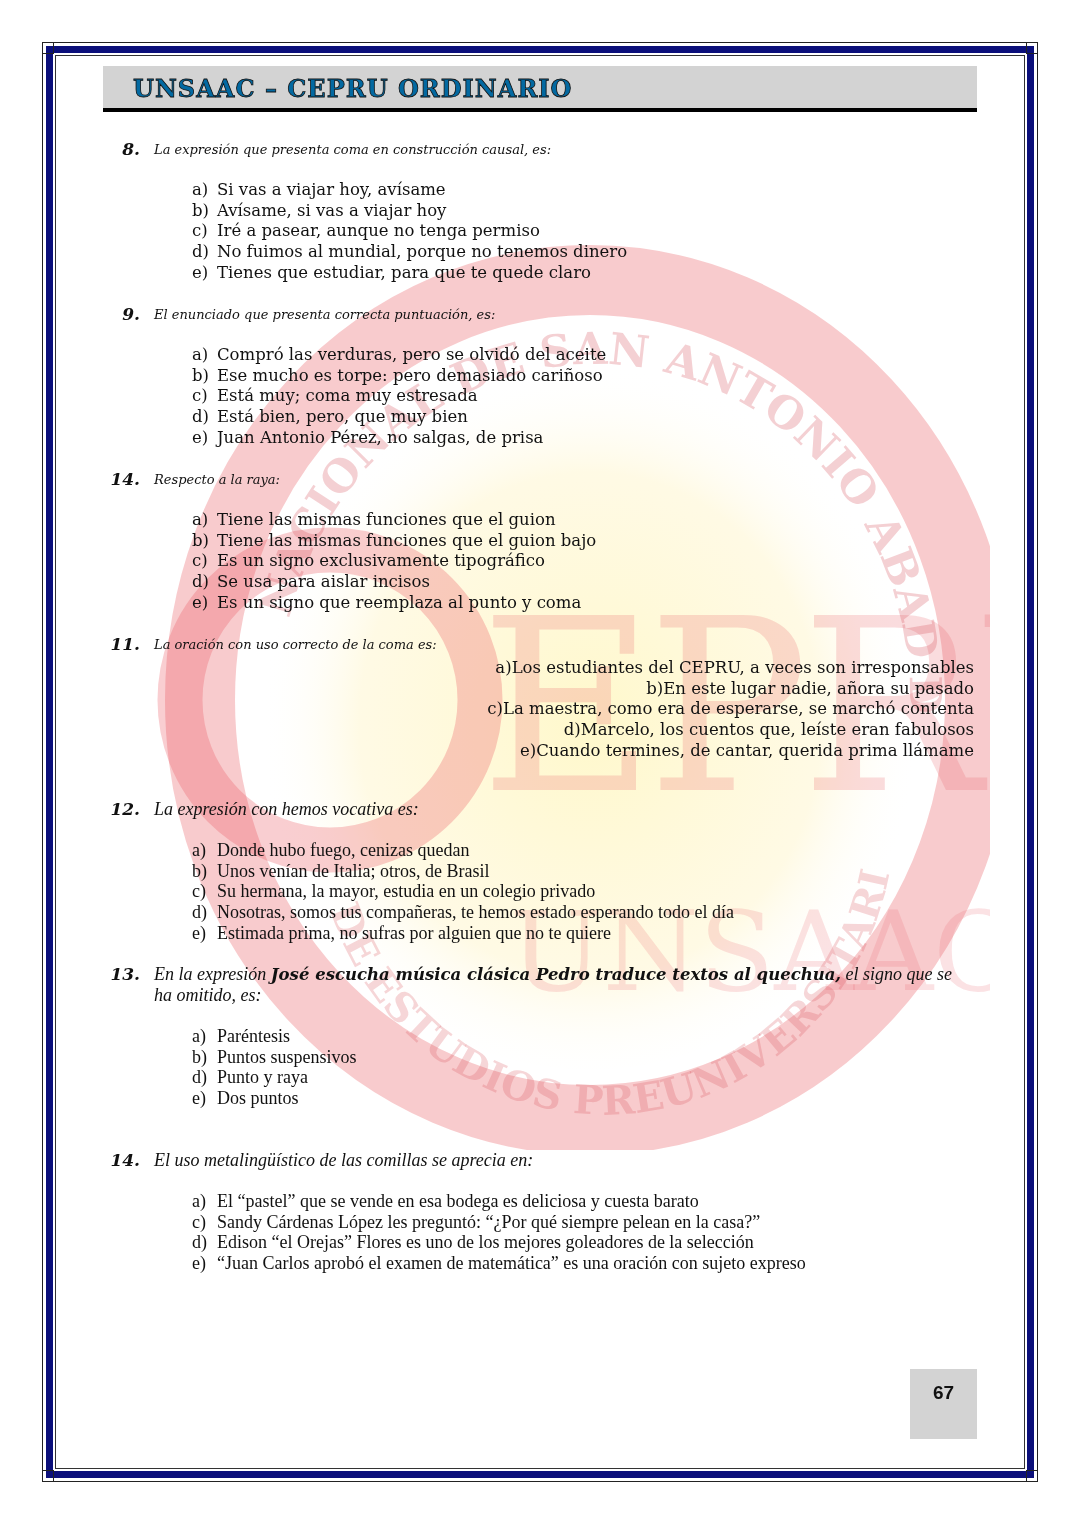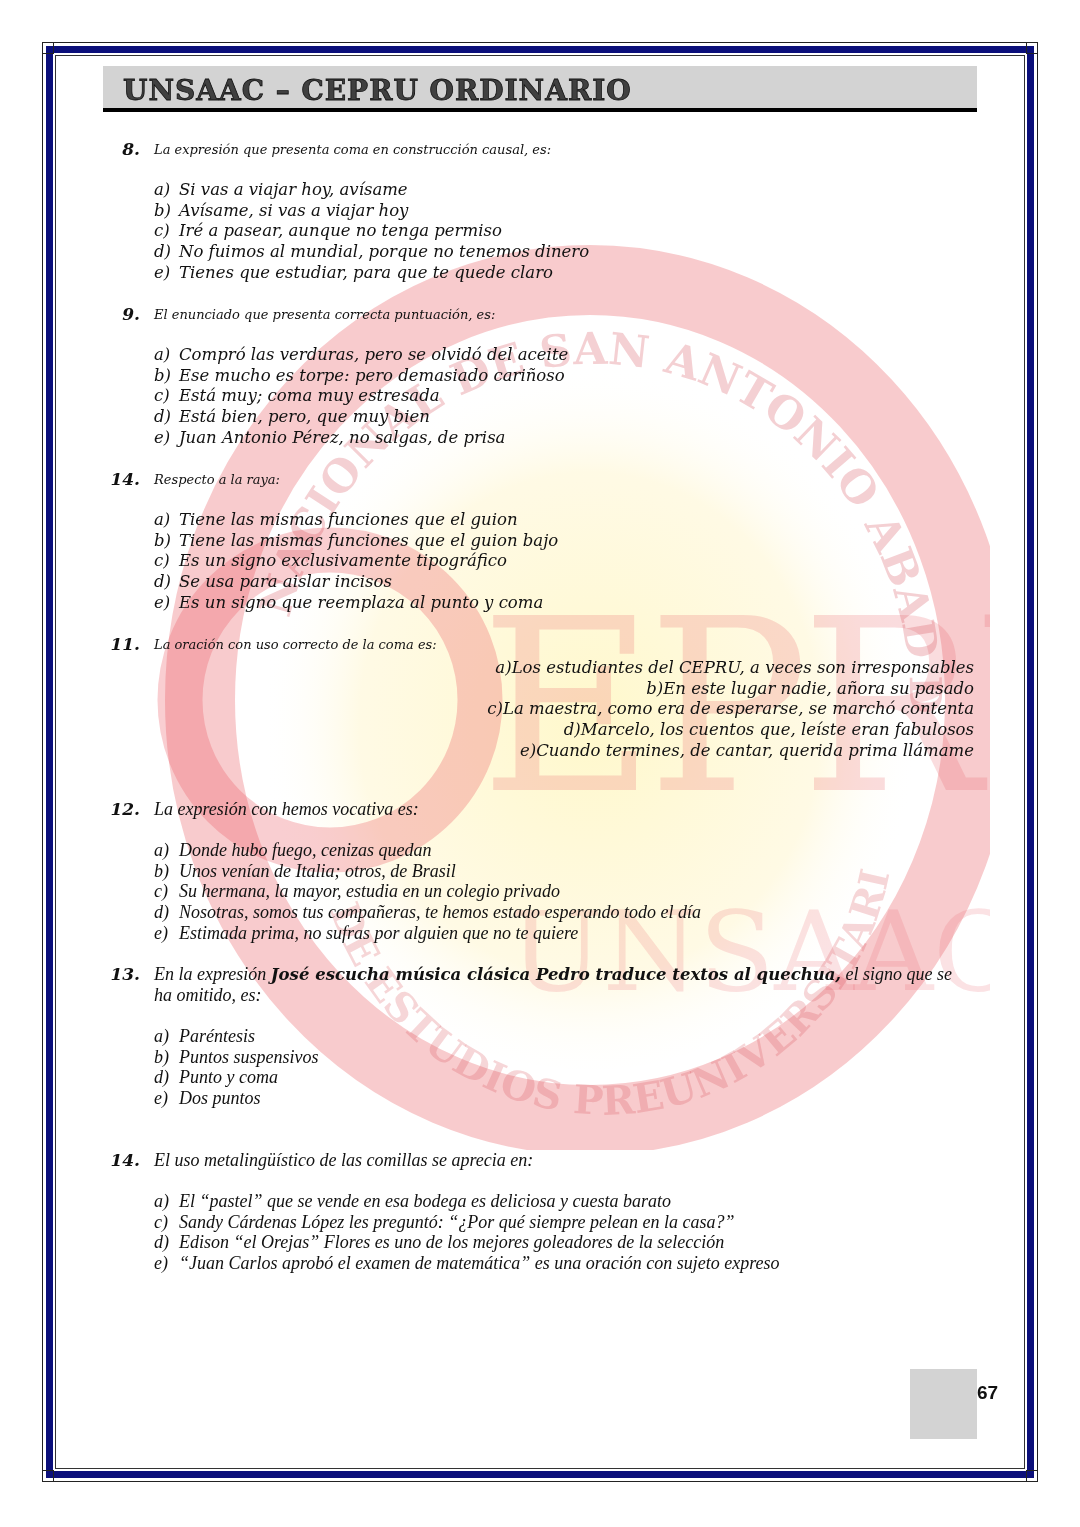--- a/index.html
+++ b/index.html
@@ -9,36 +9,36 @@
   .frame-outer { position: absolute; left: 42px; top: 42px; width: 996px; height: 1440px; border: 1px solid #222; box-sizing: border-box; }
   .frame-blue { position: absolute; left: 46px; top: 46px; width: 988px; height: 1432px; border: 7px solid #0b0f7a; box-sizing: border-box; }
   .frame-inner { position: absolute; left: 55px; top: 55px; width: 970px; height: 1414px; border: 1px solid #333; box-sizing: border-box; }
   .corner { position: absolute; width: 12px; height: 12px; border: 1px solid #222; box-sizing: border-box; background: transparent; }
 
   
   .watermark { position: absolute; left: 150px; top: 230px; width: 840px; height: 920px; pointer-events: none; }
 
   
   .header { position: absolute; left: 103px; top: 66px; width: 874px; height: 46px; background: #d3d3d3; border-bottom: 4px solid #000; box-sizing: border-box; }
-  .header-title { position: absolute; left: 20px; top: 8px; font-family: "DejaVu Serif", serif; font-weight: 900; font-size: 28px; letter-spacing: 1px; color: #404040; -webkit-text-stroke: 0.8px #111; }
+  .header-title { position: absolute; left: 30px; top: 8px; font-family: "DejaVu Serif", serif; font-weight: 900; font-size: 24px; letter-spacing: 1px; color: #0369a1; -webkit-text-stroke: 0.8px #111; }
 
   
   .content { position: absolute; left: 0; top: 0; width: 1080px; }
   .question { position: absolute; left: 0; width: 1080px; }
   .q-num { position: absolute; text-align: right; width: 44px; left: 96px; font-weight: bold; font-style: italic; font-size: 17px; }
   .q-text { position: absolute; left: 154px; width: 810px; font-style: italic; font-size: 13px; line-height: 21px; }
   .q-text b { font-style: italic; }
   .options { position: absolute; left: 154px; width: 820px; }
-  .option { height: 20.7px; font-style: italic; font-size: 16.5px; line-height: 20.7px; white-space: nowrap; }
+  .option { height: 20.7px; font-size: 16.5px; line-height: 20.7px; white-space: nowrap; margin-left: 38px; }
   .opt-letter { display: inline-block; width: 25px; }
   .narrow { font-family: "Liberation Serif", serif; font-size: 18px; }
 
   
   .page-num { position: absolute; left: 910px; top: 1369px; width: 67px; height: 70px; background: #d3d3d3; }
-  .page-num span { position: absolute; left: 0; width: 67px; top: 13px; text-align: center; font-family: "Liberation Sans", sans-serif; font-weight: bold; font-size: 19px; color: #111; padding-left: 44px; }
+  .page-num span { position: absolute; left: 0; width: 67px; top: 13px; text-align: center; font-family: "Liberation Sans", sans-serif; font-weight: bold; font-size: 19px; color: #111; }
 </style>
 </head>
 <body>
 
 <svg class="watermark" viewBox="0 0 840 920" xmlns="http://www.w3.org/2000/svg">
   <defs>
     <radialGradient id="yel" cx="50%" cy="52%" r="50%">
       <stop offset="0%" stop-color="#fff7c2" stop-opacity="0.85"></stop>
       <stop offset="70%" stop-color="#fff6cf" stop-opacity="0.55"></stop>
       <stop offset="100%" stop-color="#ffffff" stop-opacity="0"></stop>
@@ -132,21 +132,21 @@
       <div class="option narrow"><span class="opt-letter">e)</span><span>Estimada prima, no sufras por alguien que no te quiere</span></div>
     </div>
   </div>
 
   <div class="question" style="top:964px;">
     <span class="q-num">13.</span>
     <span class="q-text narrow"><span>En la expresión </span><b style="font-family:'DejaVu Serif',serif;font-size:16.5px;">José escucha música clásica Pedro traduce textos al quechua,</b><span> el signo que se ha omitido, es:</span></span>
     <div class="options" style="top:62px;">
       <div class="option narrow"><span class="opt-letter">a)</span><span>Paréntesis</span></div>
       <div class="option narrow"><span class="opt-letter">b)</span><span>Puntos suspensivos</span></div>
-      <div class="option narrow"><span class="opt-letter">d)</span><span>Punto y coma</span></div>
+      <div class="option narrow"><span class="opt-letter">d)</span><span>Punto y raya</span></div>
       <div class="option narrow"><span class="opt-letter">e)</span><span>Dos puntos</span></div>
     </div>
   </div>
 
   <div class="question" style="top:1150px;">
     <span class="q-num">14.</span>
     <span class="q-text narrow">El uso metalingüístico de las comillas se aprecia en:</span>
     <div class="options" style="top:41px;">
       <div class="option narrow"><span class="opt-letter">a)</span><span>El “pastel” que se vende en esa bodega es deliciosa y cuesta barato</span></div>
       <div class="option narrow"><span class="opt-letter">c)</span><span>Sandy Cárdenas López les preguntó: “¿Por qué siempre pelean en la casa?”</span></div>

